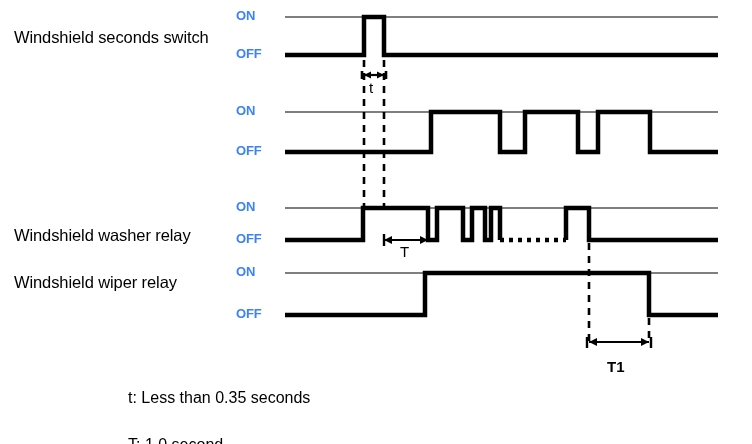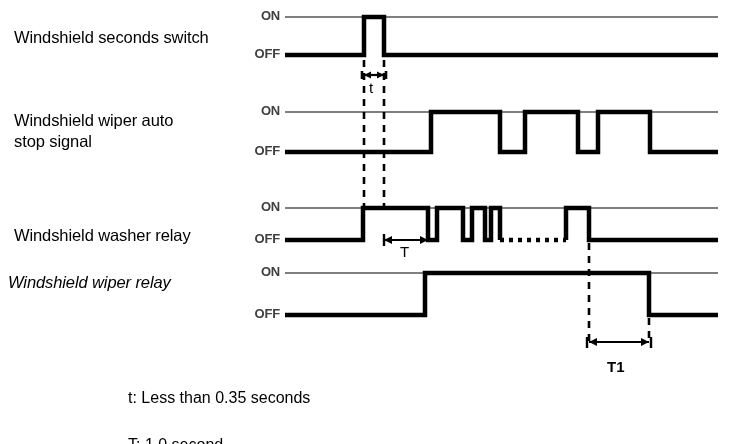--- a/index.html
+++ b/index.html
@@ -20,22 +20,21 @@
     font-size: 16.5px;
     color: #000000;
     line-height: 1.28;
     white-space: pre-line;
     letter-spacing: -0.1px;
   }
   .state-label {
     position: absolute;
     font-size: 13px;
     font-weight: bold;
-    color: #404040;
-    text-align: right;
+    color: #3b82f6;
     letter-spacing: -0.2px;
   }
   .legend {
     position: absolute;
     font-size: 16px;
     color: #000000;
     line-height: 1.45;
     white-space: pre-line;
   }
   .marker-label {
@@ -51,26 +50,24 @@
     height: 444px;
   }
 </style>
 </head>
 <body>
 
 <div id="canvas">
 
   <div class="row-label" style="left:14px; top:27px;">Windshield seconds switch</div>
 
-  <div class="row-label" style="left:14px; top:110px;">Windshield wiper auto
-stop signal</div>
 
   <div class="row-label" style="left:14px; top:207px;margin-top:18px;">Windshield washer relay</div>
 
-  <div class="row-label" style="left:8px; top:272px;font-style:italic;">Windshield wiper relay</div>
+  <div class="row-label" style="left:14px; top:272px;">Windshield wiper relay</div>
 
   <div class="state-label" style="left:236px; top:8px; width:44px;">ON</div>
   <div class="state-label" style="left:236px; top:46px; width:44px;">OFF</div>
 
   <div class="state-label" style="left:236px; top:103px; width:44px;">ON</div>
   <div class="state-label" style="left:236px; top:143px; width:44px;">OFF</div>
 
   <div class="state-label" style="left:236px; top:199px; width:44px;">ON</div>
   <div class="state-label" style="left:236px; top:231px; width:44px;">OFF</div>
 

